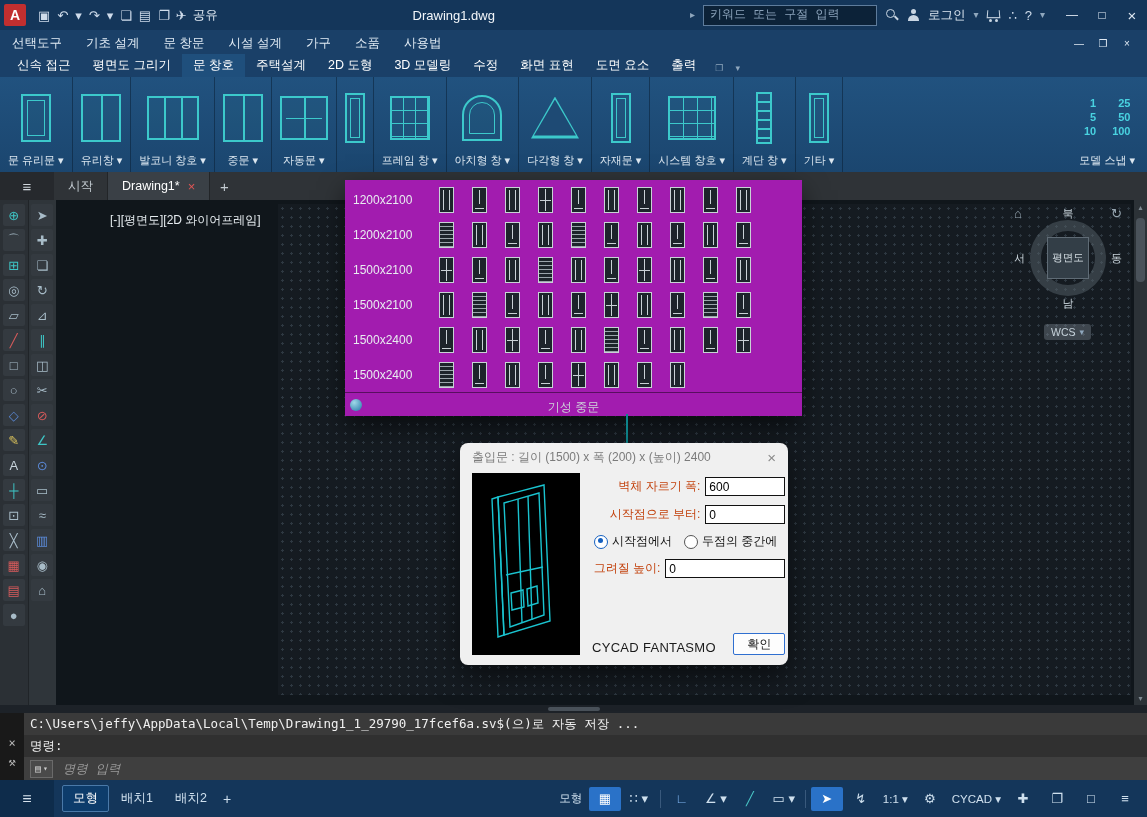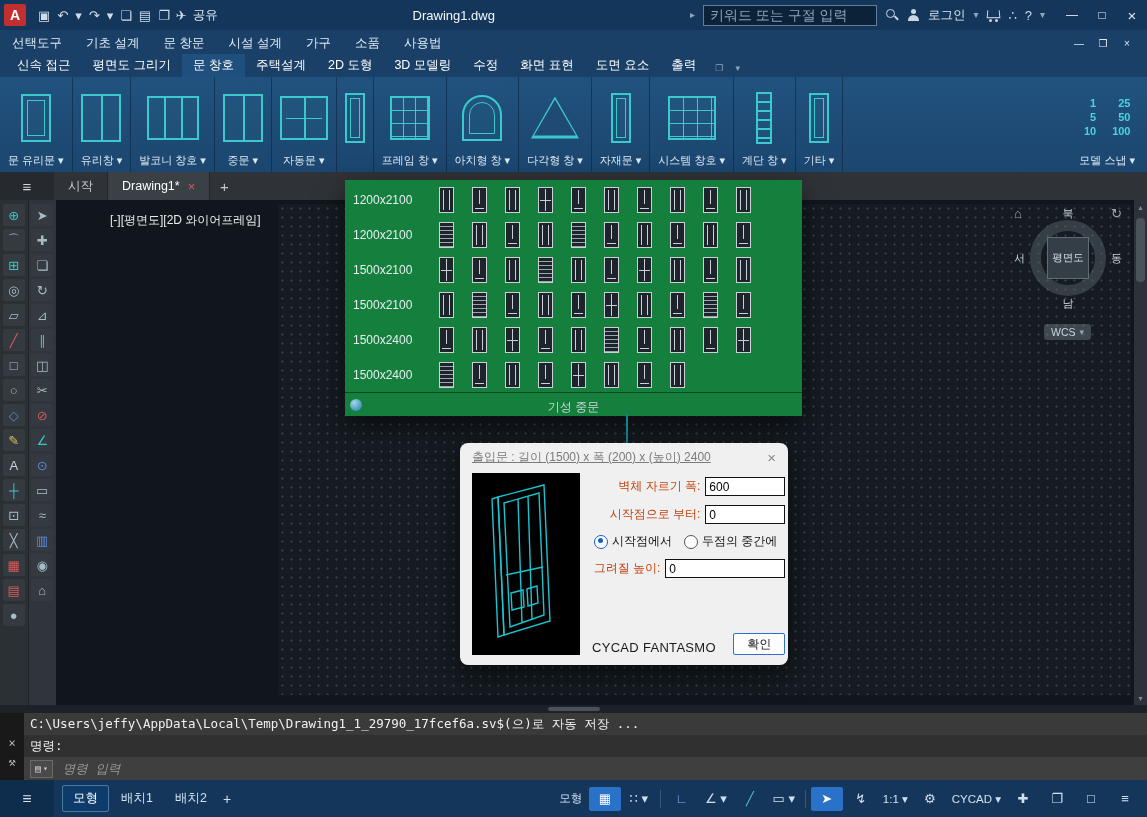--- a/index.html
+++ b/index.html
@@ -16,21 +16,21 @@
   .app-logo{width:22px;height:22px;background:#c22f2f;color:#fff;font-weight:bold;font-size:14px;display:flex;align-items:center;justify-content:center;border-radius:2px;}
   .qat{display:flex;align-items:center;gap:7px;margin-left:6px;}
   .tic{color:#cfdceb;font-size:13px;line-height:1;cursor:default;}
   .tic.dim{color:#8fa7bd;font-size:10px;}
   .tic.sm2{font-size:9px;}
   .tb-text{color:#dfe9f3;font-size:12.5px;}
   .tb-center{flex:1;display:flex;justify-content:center;align-items:center;gap:8px;min-width:0;}
   .tb-title{color:#f2f6fa;font-size:13px;white-space:nowrap;}
   .tb-right{display:flex;align-items:center;gap:8px;padding-right:0;}
   .searchbox{width:172px;height:19px;background:#0c2238;border:1px solid #5e7c9c;display:flex;align-items:center;}
-  .searchbox input{width:100%;background:transparent;border:none;outline:none;color:#d5e2ef;font-size:14px;padding:0 6px;font-family:Liberation Sans, sans-serif;}
+  .searchbox input{width:100%;background:transparent;border:none;outline:none;color:#d5e2ef;font-size:12px;padding:0 6px;font-family:Liberation Mono, monospace;}
   .searchbox input::placeholder{color:#8ca3bb;}
   .mag{position:relative;width:14px;height:14px;display:inline-block;}
   .mag i{position:absolute;}
   .mag i:first-child{left:1px;top:1px;width:7px;height:7px;border:1.5px solid #c9d6e3;border-radius:50%;}
   .mag i:last-child{left:9px;top:9px;width:5px;height:1.5px;background:#c9d6e3;transform:rotate(45deg);}
   .person{position:relative;width:13px;height:13px;display:inline-block;}
   .person .ph{position:absolute;left:4px;top:0;width:5px;height:5px;border-radius:50%;background:#c9d6e3;}
   .person .pb{position:absolute;left:1px;top:6px;width:11px;height:6px;border-radius:6px 6px 0 0;background:#c9d6e3;}
   .cart{position:relative;width:14px;height:13px;display:inline-block;}
   .cart .cb{position:absolute;left:1px;top:1px;width:11px;height:7px;border:1.5px solid #c9d6e3;border-top:none;transform:perspective(10px) rotateX(8deg);}
@@ -111,41 +111,41 @@
   .vc-face{width:40px;height:40px;background:#333e47;border:1px solid #5f6b75;display:flex;align-items:center;justify-content:center;font-size:10.5px;color:#d6dfe5;}
   .wcs{position:absolute;left:988px;top:124px;height:16px;padding:0 7px;background:rgba(140,153,163,.35);border-radius:3px;display:flex;align-items:center;gap:4px;color:#c6d2da;font-size:10.5px;z-index:3;}
 
   
   .vscroll{width:13px;background:#2c3237;display:flex;flex-direction:column;align-items:center;}
   .sarr{color:#7f8a92;font-size:8px;height:14px;display:flex;align-items:center;}
   .sarr.bottom{margin-top:auto;}
   .sthumb{width:9px;height:64px;background:#4a525a;border-radius:4px;margin-top:4px;}
 
   
-  .gallery{position:absolute;left:345px;top:180px;width:457px;height:236px;background:#15803d;z-index:20;box-shadow:0 10px 24px rgba(0,0,0,.55);display:flex;flex-direction:column;}
+  .gallery{position:absolute;left:345px;top:180px;width:457px;height:236px;background:#a21caf;z-index:20;box-shadow:0 10px 24px rgba(0,0,0,.55);display:flex;flex-direction:column;}
   .grows{flex:1;display:flex;flex-direction:column;padding-top:2px;}
   .grow{height:35px;display:flex;align-items:center;}
   .gsize{width:80px;padding-left:8px;color:#e8edf0;font-size:12px;}
   .gcells{flex:1;display:flex;align-items:center;gap:18px;padding-left:6px;}
   .thumb{width:15px;height:26px;border:1px solid #c9d1d6;position:relative;box-sizing:border-box;background:#1d242b;}
   .t-a::before{content:"";position:absolute;top:2px;bottom:2px;left:3px;right:3px;border-left:1px solid #c9d1d6;border-right:1px solid #c9d1d6;}
   .t-b::before{content:"";position:absolute;top:2px;bottom:8px;left:6px;border-left:1px solid #c9d1d6;}
   .t-b::after{content:"";position:absolute;left:2px;right:2px;bottom:3px;border-top:1px solid #c9d1d6;}
   .t-c{background-image:repeating-linear-gradient(to bottom,transparent 0 3px,#9aa4ab 3px 4px);}
   .t-d::before{content:"";position:absolute;top:1px;bottom:1px;left:6px;border-left:1px solid #c9d1d6;}
   .t-d::after{content:"";position:absolute;left:1px;right:1px;top:12px;border-top:1px solid #c9d1d6;}
   .gfooter{height:24px;border-top:1px solid rgba(0,0,0,.45);display:flex;align-items:flex-end;position:relative;}
   .gsphere{position:absolute;left:5px;bottom:5px;width:12px;height:12px;border-radius:50%;background:radial-gradient(circle at 35% 30%,#9fd8e8,#2277a8);}
   .gftext{flex:1;text-align:center;color:#cfd6da;font-size:12px;}
   .connector{position:absolute;left:626px;top:414px;width:2px;height:31px;background:#0e868c;z-index:21;}
 
   
   .dialog{position:absolute;left:460px;top:443px;width:328px;height:222px;background:#f0f0f0;border-radius:8px;box-shadow:0 10px 30px rgba(0,0,0,.55);z-index:30;color:#222;display:flex;flex-direction:column;}
   .dtitle{height:28px;display:flex;align-items:center;padding:0 12px;}
-  .dtext{flex:1;color:#7b7b7b;font-size:12px;white-space:nowrap;text-decoration:underline;}
+  .dtext{flex:1;color:#7b7b7b;font-size:12px;white-space:nowrap;}
   .dclose{color:#8a8a8a;font-size:15px;}
   .dbody{flex:1;display:flex;padding:2px 12px 10px;gap:12px;}
   .dpreview{width:108px;background:#000;align-self:stretch;}
   .dfields{flex:1;display:flex;flex-direction:column;gap:9px;padding-top:4px;}
   .drow{display:flex;align-items:center;justify-content:flex-end;gap:5px;}
   .drow label{font-size:12px;color:#c2410c;white-space:nowrap;}
   .drow input{width:72px;height:17px;border:1px solid #111;background:#fff;font-size:12px;padding:0 3px;font-family:inherit;}
   .drow input.wide{width:112px;}
   .drow.radios{justify-content:flex-start;gap:4px;padding-left:2px;}
   .radio{width:12px;height:12px;border-radius:50%;border:1px solid #555;background:#fff;position:relative;flex:0 0 auto;}

